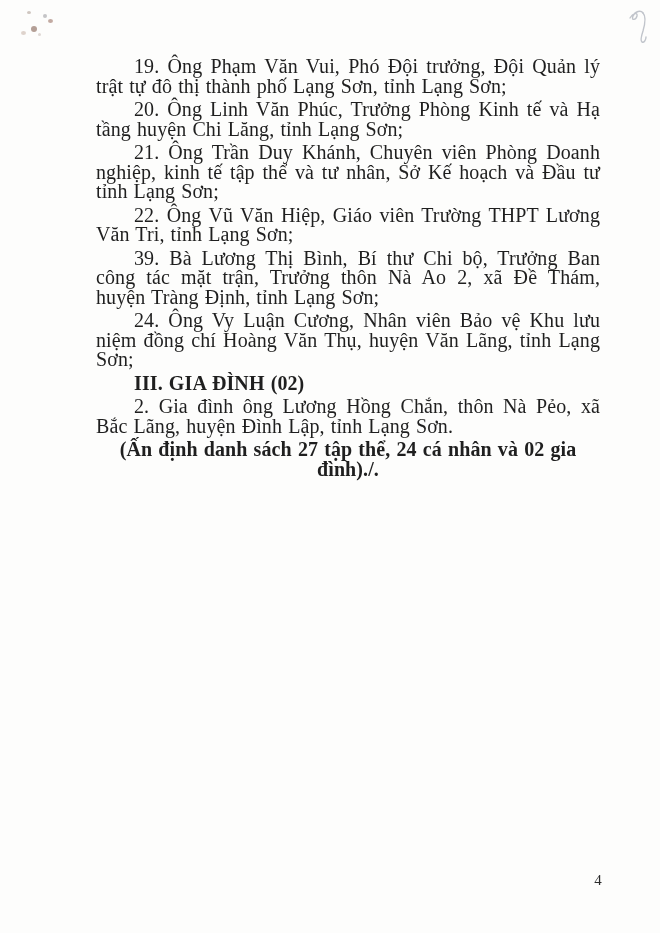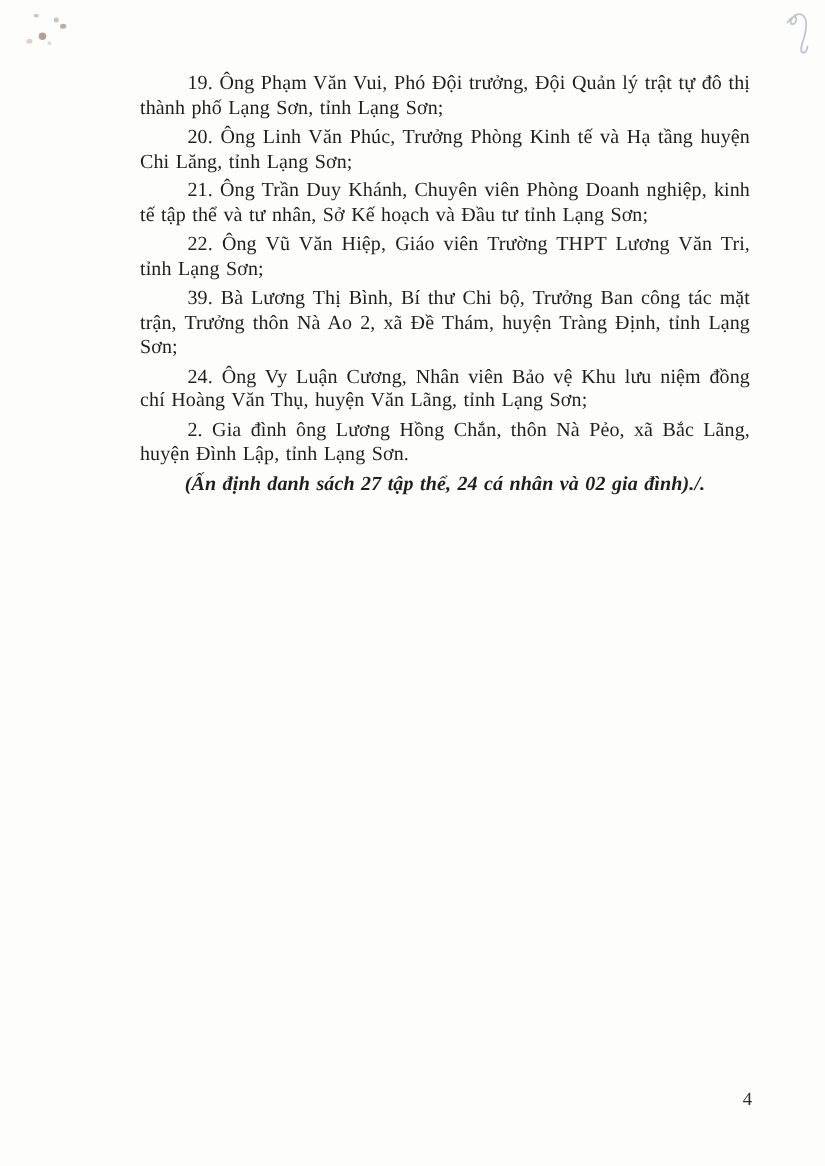--- a/index.html
+++ b/index.html
@@ -20,36 +20,35 @@
     font-family: "Liberation Serif", "DejaVu Serif", serif;
     color: #1f1f1f;
   }
   .content {
     position: absolute;
     left: 96px;
     top: 57px;
     width: 504px;
   }
   .para {
-    font-size: 16px;
+    font-size: 20px;
     line-height: 19.5px;
     text-align: justify;
     text-align-last: left;
     text-indent: 38px;
-    margin: 0 0 4px 16px;
+    margin: 0 0 4px 0;
     word-spacing: 1px;
     letter-spacing: 0.1px;
   }
   .heading {
     font-weight: bold;
     text-align: left;
   }
   .summary {
     font-weight: bold;
-    font-style: italic;
     text-align: center;
     text-align-last: center;
     text-indent: 0;
     margin-top: 1px;
   }
   .page-number {
     position: absolute;
     left: 586px;
     top: 872px;
     width: 24px;
@@ -94,19 +93,20 @@
     <path d="M19,9 C22,12 21,20 19,27 C17,33 16,37 18,38 C20,39 22,36 22,33" fill="none" stroke="#adb2bb" stroke-width="1.4" stroke-linecap="round"></path>
   </svg>
 
   <div class="content">
     <p class="para">19. Ông Phạm Văn Vui, Phó Đội trưởng, Đội Quản lý trật tự đô thị thành phố Lạng Sơn, tỉnh Lạng Sơn;</p>
     <p class="para">20. Ông Linh Văn Phúc, Trưởng Phòng Kinh tế và Hạ tầng huyện Chi Lăng, tỉnh Lạng Sơn;</p>
     <p class="para">21. Ông Trần Duy Khánh, Chuyên viên Phòng Doanh nghiệp, kinh tế tập thể và tư nhân, Sở Kế hoạch và Đầu tư tỉnh Lạng Sơn;</p>
     <p class="para">22. Ông Vũ Văn Hiệp, Giáo viên Trường THPT Lương Văn Tri, tỉnh Lạng Sơn;</p>
     <p class="para">39. Bà Lương Thị Bình, Bí thư Chi bộ, Trưởng Ban công tác mặt trận, Trưởng thôn Nà Ao 2, xã Đề Thám, huyện Tràng Định, tỉnh Lạng Sơn;</p>
     <p class="para">24. Ông Vy Luận Cương, Nhân viên Bảo vệ Khu lưu niệm đồng chí Hoàng Văn Thụ, huyện Văn Lãng, tỉnh Lạng Sơn;</p>
+    <p class="para heading">III. GIA ĐÌNH (02)</p>
     <p class="para">2. Gia đình ông Lương Hồng Chắn, thôn Nà Pẻo, xã Bắc Lãng, huyện Đình Lập, tỉnh Lạng Sơn.</p>
     <p class="para summary">(Ấn định danh sách 27 tập thể, 24 cá nhân và 02 gia đình)./.</p>
   </div>
 
   <div class="page-number">4</div>
 
 </div>
 
 </body></html>

